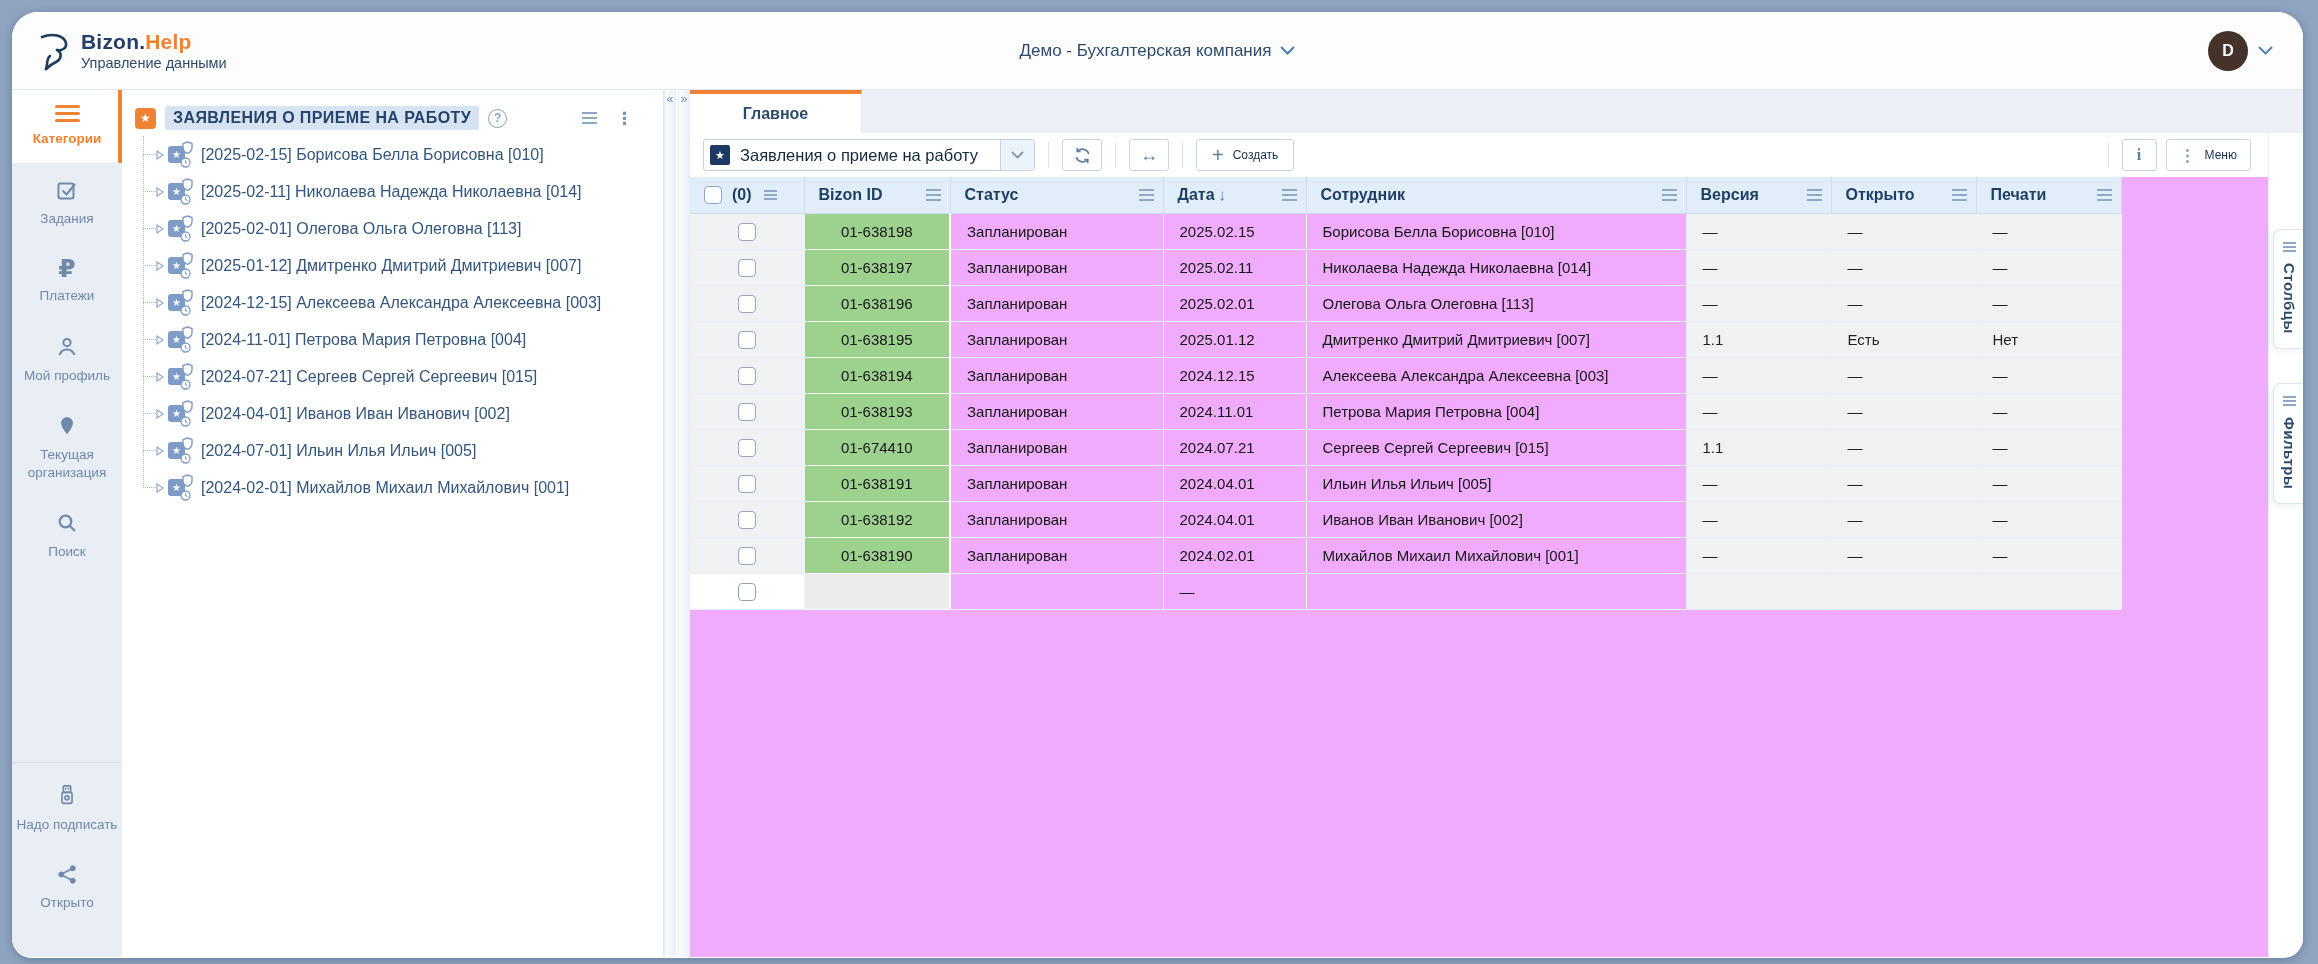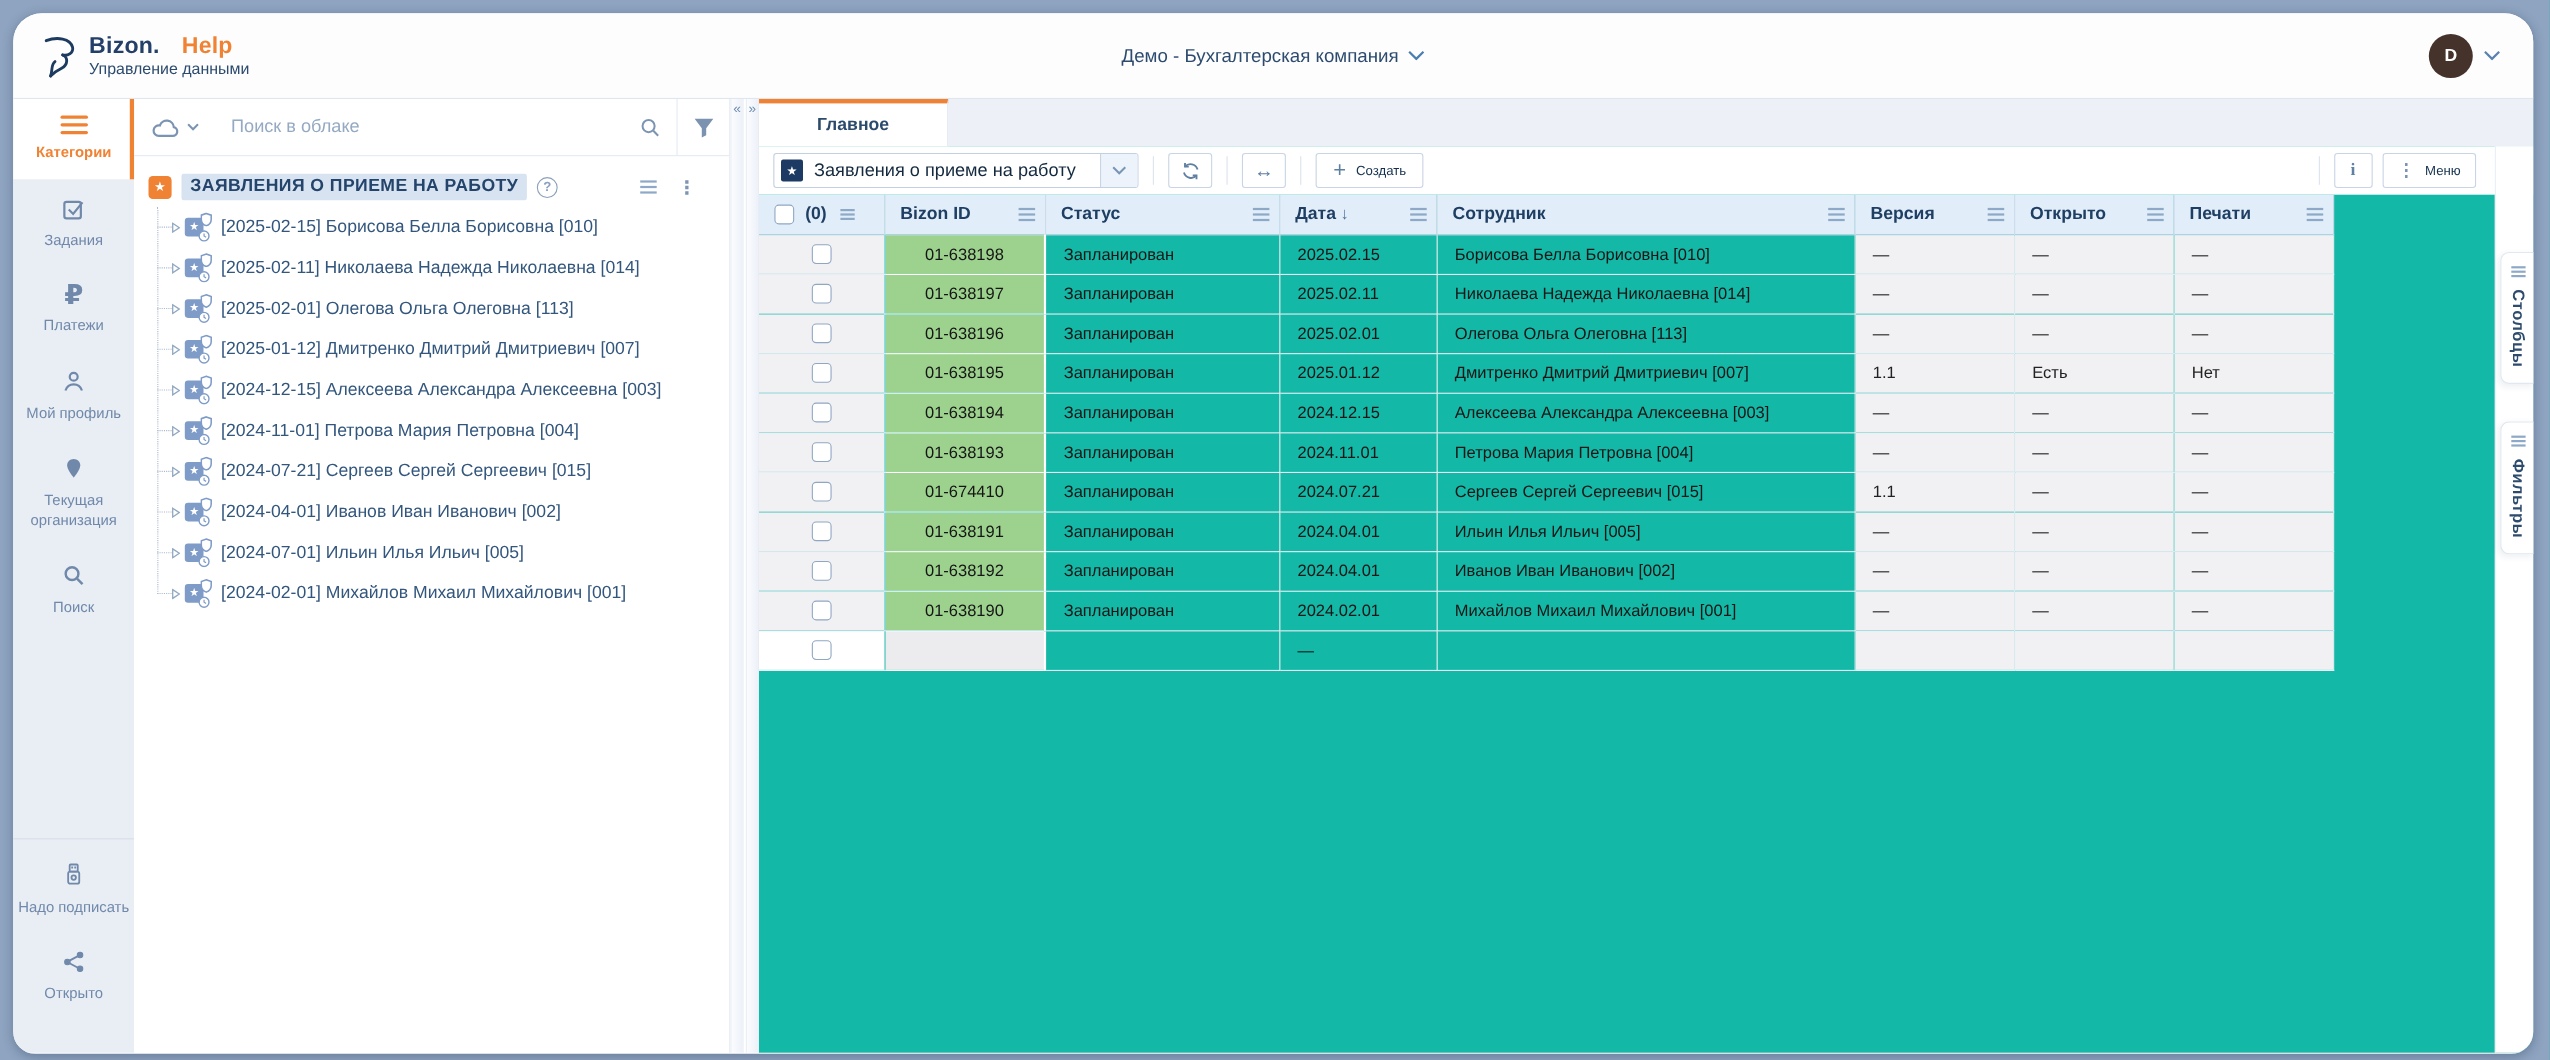--- a/index.html
+++ b/index.html
@@ -7,21 +7,21 @@
   body { background:#8fa4c0; font-family:"Liberation Sans","DejaVu Sans",sans-serif; position:relative; }
 
   .window { position:absolute; left:12px; top:12px; right:15px; bottom:6px; background:#fff;
             border-radius:26px 26px 20px 20px; overflow:hidden; box-shadow:0 2px 10px rgba(20,40,70,.3); }
 
   
   .app-header { height:78px; background:#fdfdfe; border-bottom:1px solid #dfe6ee; position:relative;
                 display:flex; align-items:center; }
   .brand { display:flex; align-items:center; gap:9px; margin-left:26px; }
   .brand-text .line1 { font-size:21px; font-weight:bold; color:#24406a; letter-spacing:.2px; }
-  .line1 .accent { color:#f08233;margin-left:20px; }
+  .line1 .accent { color:#f08233; }
   .brand-text .line2 { font-size:14.5px; color:#2d4b6e; margin-top:1px; }
   .org { position:absolute; left:50%; top:50%; transform:translate(-50%,-50%);
          display:flex; align-items:center; gap:9px; font-size:17px; color:#2d4b6e; cursor:pointer; }
   .account { margin-left:auto; margin-right:30px; display:flex; align-items:center; gap:10px; cursor:pointer; }
   .avatar { width:40px; height:40px; border-radius:50%; background:#45322b; color:#fff;
             font-size:16px; font-weight:bold; display:flex; align-items:center; justify-content:center; }
 
   
   .body { display:flex; height:calc(100% - 79px); }
 
@@ -70,21 +70,21 @@
   .badge-clock  { position:absolute; right:2px; bottom:-1px; }
   .titem-label { font-size:16px; color:#33567d; }
 
   
   .splits { display:flex; gap:2px; background:#fff; flex-shrink:0; }
   .split { width:12px; background:linear-gradient(90deg,#fbfcfe,#edf1f8); border-left:1px solid #e8edf4;
            border-right:1px solid #e8edf4; color:#6d8cb1; font-size:12.5px; text-align:center;
            padding-top:2px; cursor:pointer; }
 
   
-  .main { flex:1; position:relative; background:#14b8a6; display:flex; flex-direction:column; min-width:0; }
+  .main { flex:1; position:relative; background:#f0abfc; display:flex; flex-direction:column; min-width:0; }
   .tab-row { height:43px; background:#edf1f7; display:flex; flex-shrink:0; }
   .tab { width:172px; background:#fff; border-top:4px solid #f08233; border-right:1px solid #e4eaf2;
          display:flex; align-items:center; justify-content:center; font-size:16px; font-weight:bold;
          color:#2c4a6c; cursor:pointer; }
   .toolbar { height:44px; background:#fff; display:flex; align-items:center; padding:0 52px 0 13px; gap:9px; flex-shrink:0; }
   .cat-select { height:32px; width:332px; border:1px solid #c3d0df; border-radius:3px; background:#fff;
                 display:flex; align-items:center; padding-left:6px; cursor:pointer; }
   .cat-star { width:20px; height:20px; background:#1c3a63; border-radius:2px; color:#fff; font-size:11px;
               display:flex; align-items:center; justify-content:center; flex-shrink:0; }
   .cat-label { margin-left:10px; font-size:16.5px; color:#14293f; flex:1; white-space:nowrap; overflow:hidden; }
@@ -243,42 +243,20 @@
                 <line x1="7.5" y1="10.8" x2="15.5" y2="6.5" stroke-width="1.8"></line>
                 <line x1="7.5" y1="13.2" x2="15.5" y2="17.5" stroke-width="1.8"></line>
               </svg>
           </span>
           <span class="lbl">Открыто</span>
         </div>
       </div>
     </nav>
 
     <section class="tree">
-      <div class="tree-search">
-        <div class="cloud-zone">
-          <svg width="26" height="20" viewBox="0 0 26 20" fill="none" stroke="currentColor" stroke-width="2">
-              <path d="M6.5 17.5 a4.8 4.8 0 1 1 .9-9.5 A6.5 6.5 0 0 1 20 9.6 a4 4 0 0 1-1 7.9 H6.5z"></path>
-            </svg>
-          <svg width="11" height="7" viewBox="0 0 11 7" fill="none" stroke="currentColor" stroke-width="1.8">
-              <polyline points="1,1 5.5,5.5 10,1"></polyline>
-            </svg>
-        </div>
-        <input class="search-input" type="text" placeholder="Поиск в облаке" style="">
-        <div class="sicon-zone">
-          <svg width="22" height="22" viewBox="0 0 24 24" fill="none" stroke="currentColor" stroke-width="2">
-              <circle cx="10.5" cy="10.5" r="6"></circle>
-              <line x1="15.2" y1="15.2" x2="20" y2="20"></line>
-            </svg>
-        </div>
-        <div class="sicon-zone filter-zone">
-          <svg width="20" height="20" viewBox="0 0 20 20">
-              <path d="M1.5 2 h17 L12 10.5 V17 l-4 2 V10.5 Z" fill="currentColor"></path>
-            </svg>
-        </div>
-      </div>
 
       <div class="tree-body">
         <div class="vguide"></div>
 
         <div class="tree-root">
           <span class="root-ico">★</span>
           <span class="root-label">ЗАЯВЛЕНИЯ О ПРИЕМЕ НА РАБОТУ</span>
           <span class="help-circle">?</span>
           <span class="root-actions">
             <span class="hamb"></span>

